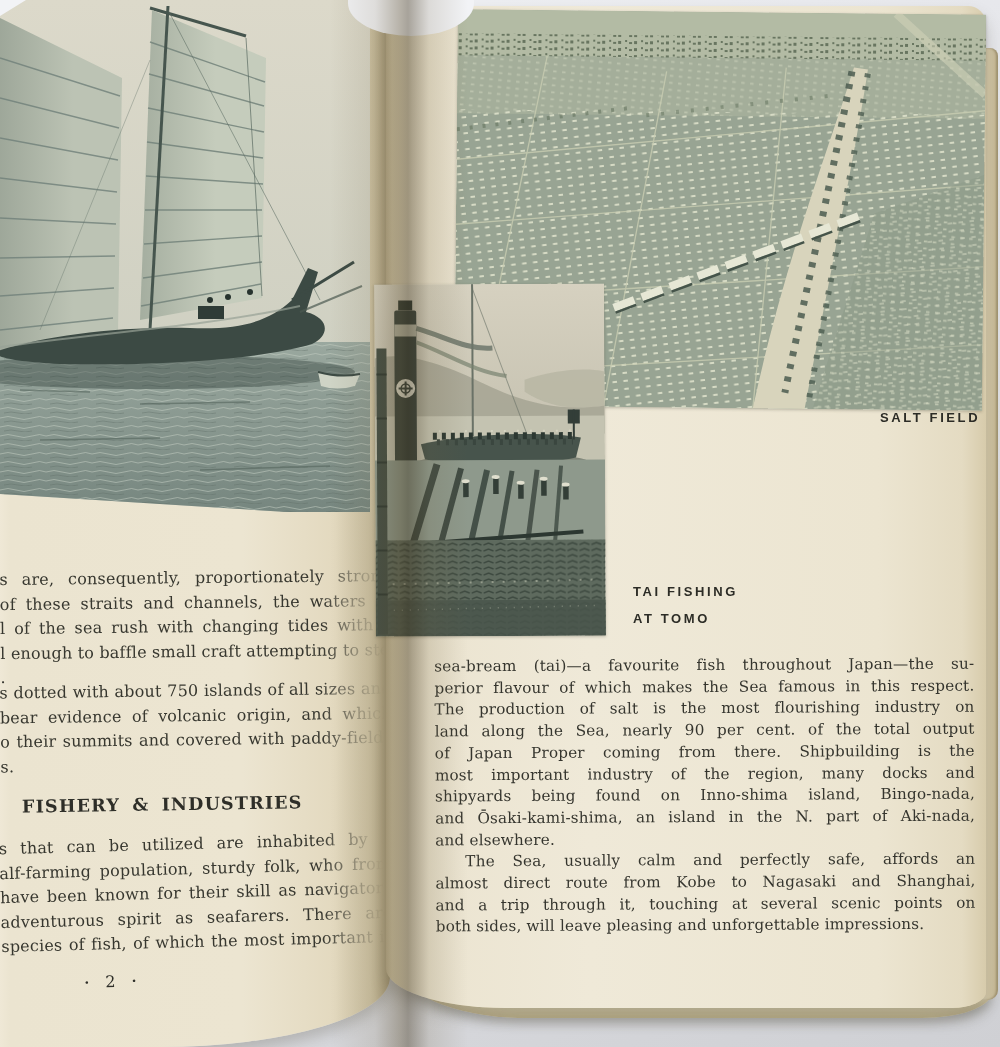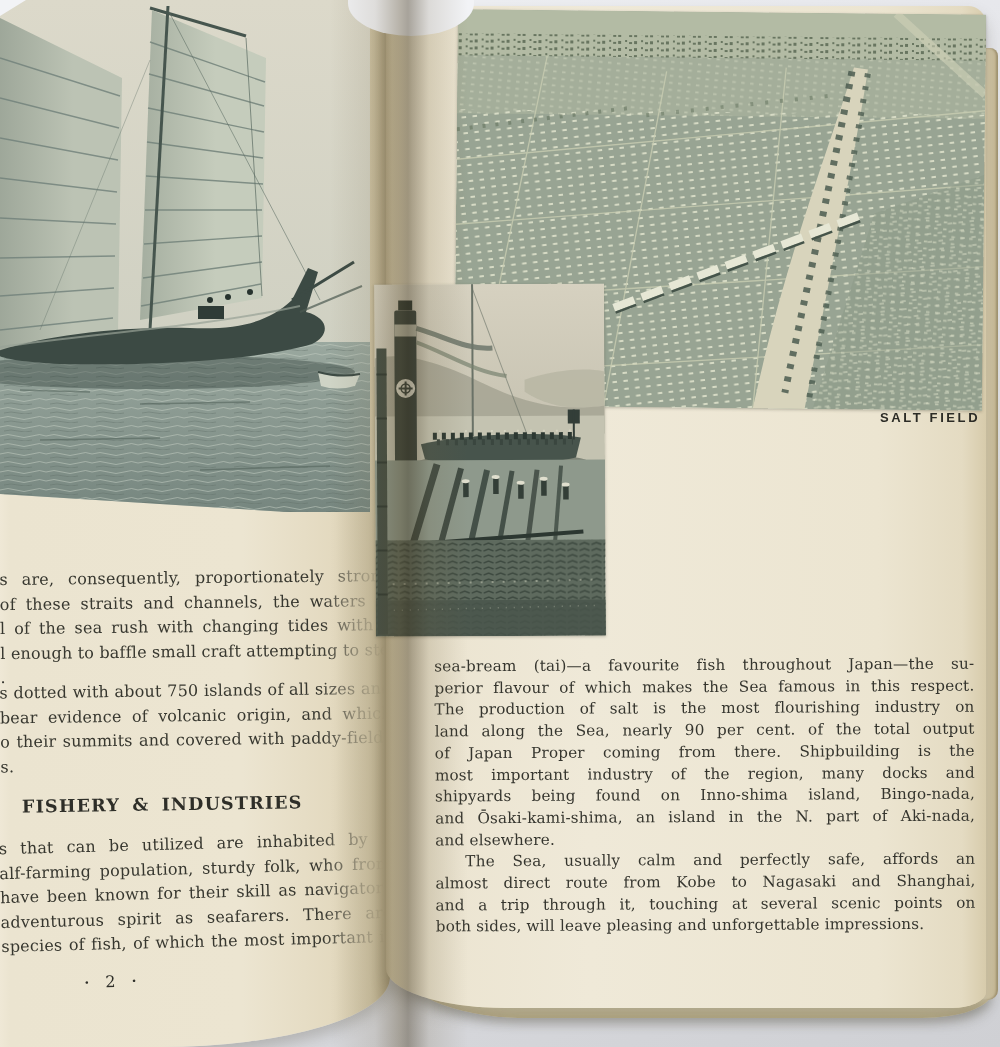--- a/index.html
+++ b/index.html
@@ -360,20 +360,24 @@
           <line x1="2" y1="178" x2="12" y2="178"></line>
             <line x1="2" y1="222" x2="12" y2="222"></line>
           <line x1="2" y1="266" x2="12" y2="266"></line>
             <line x1="2" y1="310" x2="12" y2="310"></line>
         </g>
       </g>
     </svg>
   </div>
 
   <div class="caption cap-salt">SALT FIELD</div>
+  <div class="cap-tai">
+    <div class="caption">TAI FISHING</div>
+    <div class="caption">AT TOMO</div>
+  </div>
 
   <div class="rtext">
       <div class="tline">sea-bream (tai)—a favourite fish throughout Japan—the su-</div>
       <div class="tline">perior flavour of which makes the Sea famous in this respect.</div>
       <div class="tline">The production of salt is the most flourishing industry on</div>
       <div class="tline">land along the Sea, nearly 90 per cent. of the total output</div>
       <div class="tline">of Japan Proper coming from there. Shipbuilding is the</div>
       <div class="tline">most important industry of the region, many docks and</div>
       <div class="tline">shipyards being found on Inno-shima island, Bingo-nada,</div>
       <div class="tline">and Ōsaki-kami-shima, an island in the N. part of Aki-nada,</div>

